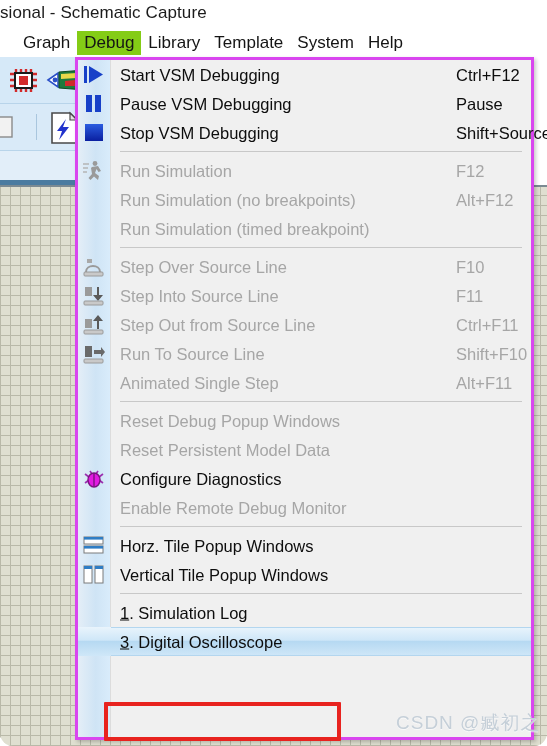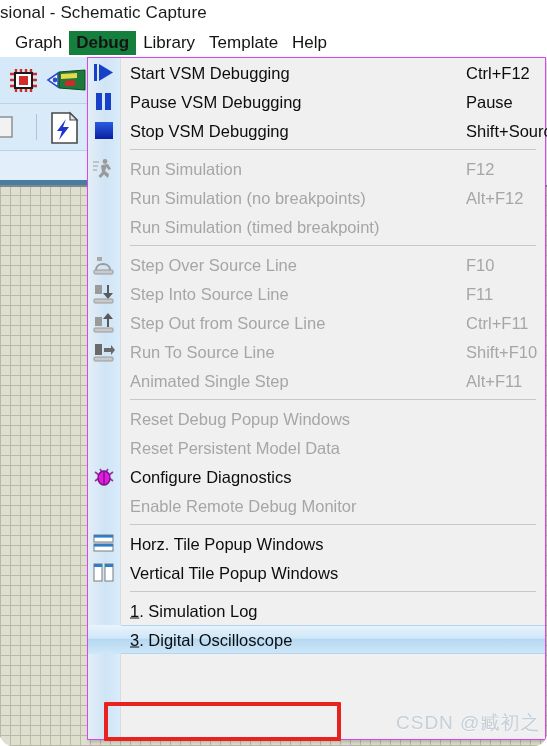--- a/index.html
+++ b/index.html
@@ -28,33 +28,32 @@
     white-space: nowrap;
     letter-spacing: .1px;
   }
 
   .menubar {
     position: absolute; left: 0; top: 28px;
     width: 547px; height: 29px;
     background: #ffffff;
   }
   .menubar-inner {
-    position: absolute; left: 4px; top: 0;
+    position: absolute; left: 12px; top: 0;
     height: 29px;
     display: flex; align-items: center;
   }
   .menu-title {
     font-size: 17px; color: #141414;
     padding: 3px 7px 4px 7px;
     white-space: nowrap;
     line-height: 1;
   }
   .menu-title.active {
-    background: #15803d;
-    font-weight: bold;
+    background: #84cc16;
   }
   .menu-title.pre {
     padding-left: 11px;
   }
 
   
   .toolbar-row1 {
     position: absolute; left: 0; top: 57px;
     width: 215px; height: 46px;
     background: #d6e9f8;
@@ -101,24 +100,24 @@
   }
   .canvas-topline {
     position: absolute; left: 0; top: 185px;
     width: 547px; height: 2px;
     background: #7b8a92;
   }
 
   
   .popup {
     position: absolute;
-    left: 87px; top: 57px;
+    left: 75px; top: 57px;
     width: 459px; height: 683px;
     background: #f0f0f0;
-    border: 1px solid #d946ef;
+    border: 3px solid #d946ef;
     box-sizing: border-box;
     box-shadow: 2px 2px 4px rgba(0,0,0,.22);
   }
   .popup-gutter {
     position: absolute; left: 0; top: 0;
     width: 33px; height: 100%;
     background: linear-gradient(to right, #e4eef7 0%, #cfe4f5 55%, #d9ecfb 100%);
     border-right: 1px solid #dcdcdc;
     box-sizing: border-box;
   }
@@ -207,20 +206,21 @@
   <div class="app-titlebar">
     <div class="app-title">sional - Schematic Capture</div>
   </div>
 
   <div class="menubar">
     <div class="menubar-inner" id="menubar-inner">
         <div class="menu-title pre">Graph</div>
         <div class="menu-title active">Debug</div>
         <div class="menu-title">Library</div>
         <div class="menu-title">Template</div>
+        <div class="menu-title">System</div>
         <div class="menu-title">Help</div>
       </div>
   </div>
 
   <div class="toolbar-row1">
     <span class="tb-icon" style="left:8px; top:8px;">
       <svg width="30" height="30" viewBox="0 0 30 30">
         <g stroke="#d22b2b" stroke-width="2.4">
           <line x1="8" y1="4" x2="8" y2="9"></line>
             <line x1="13" y1="4" x2="13" y2="9"></line>

